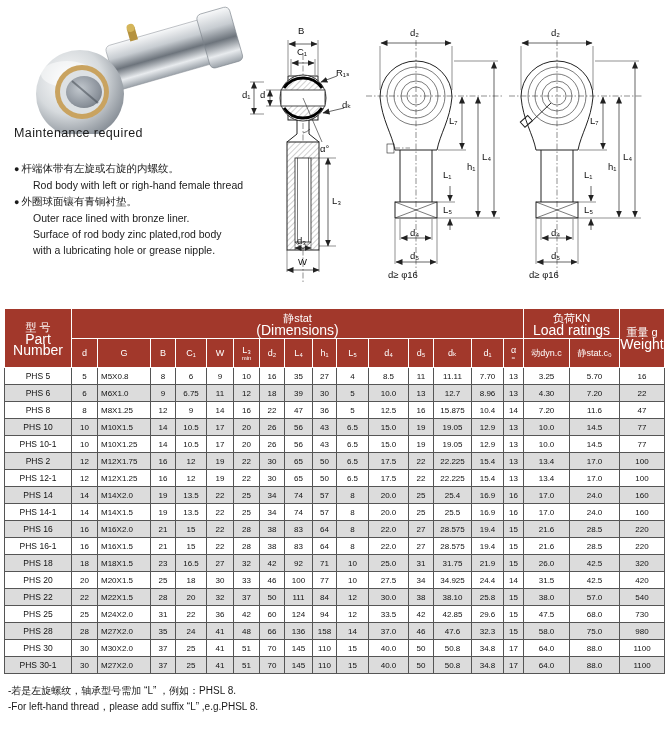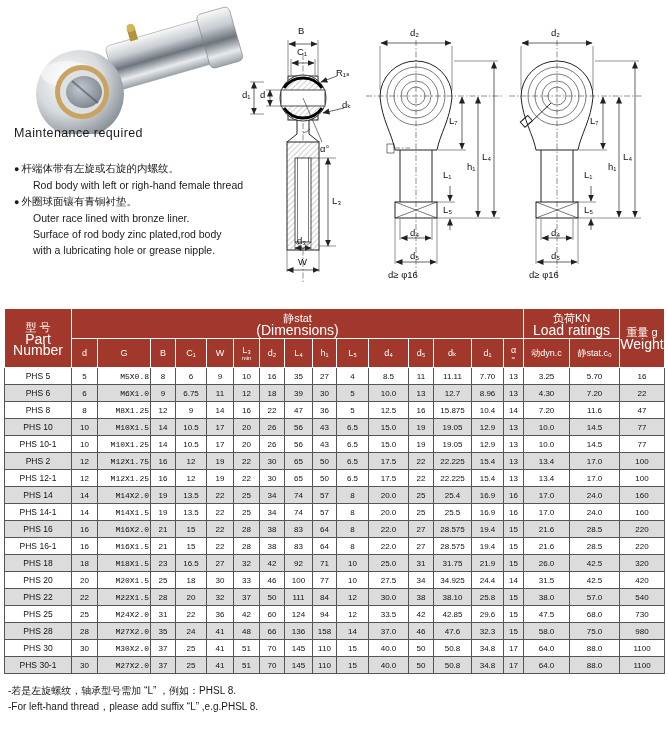--- a/index.html
+++ b/index.html
@@ -29,21 +29,21 @@
   .spec thead tr.grp th{height:29px;}
   .spec thead tr.sub th{height:28px;}
   .h-zh{font-size:11px;line-height:13px;}
   .h-en{font-size:14px;line-height:11px;}
   .hmain{font-size:9px;line-height:9px;}
   .hsub{font-size:6px;line-height:6px;}
   .spec tbody td{border:1px solid #555;font-size:8px;height:16px;text-align:center;
                  padding:0 1px;white-space:nowrap;overflow:hidden;background:#fff;color:#111;}
   .spec tbody tr.alt td{background:var(--alt,#DCDCDC);}
   .spec td.col-part{font-size:8.5px;}
-  .spec td.col-g{text-align:right;padding-left:3px;font-family:Liberation Mono, monospace;}
+  .spec td.col-g{text-align:left;padding-left:3px;}
   
   .foot{position:absolute;left:8px;top:683px;font-size:10px;line-height:15.5px;}
 </style>
 </head>
 <body>
 
 <div class="page" style="--hdr: #A2382B; --hdrtx: #ffffff; --alt: #DCDCDC;">
 
   <svg width="0" height="0" style="position:absolute">
     <defs>

